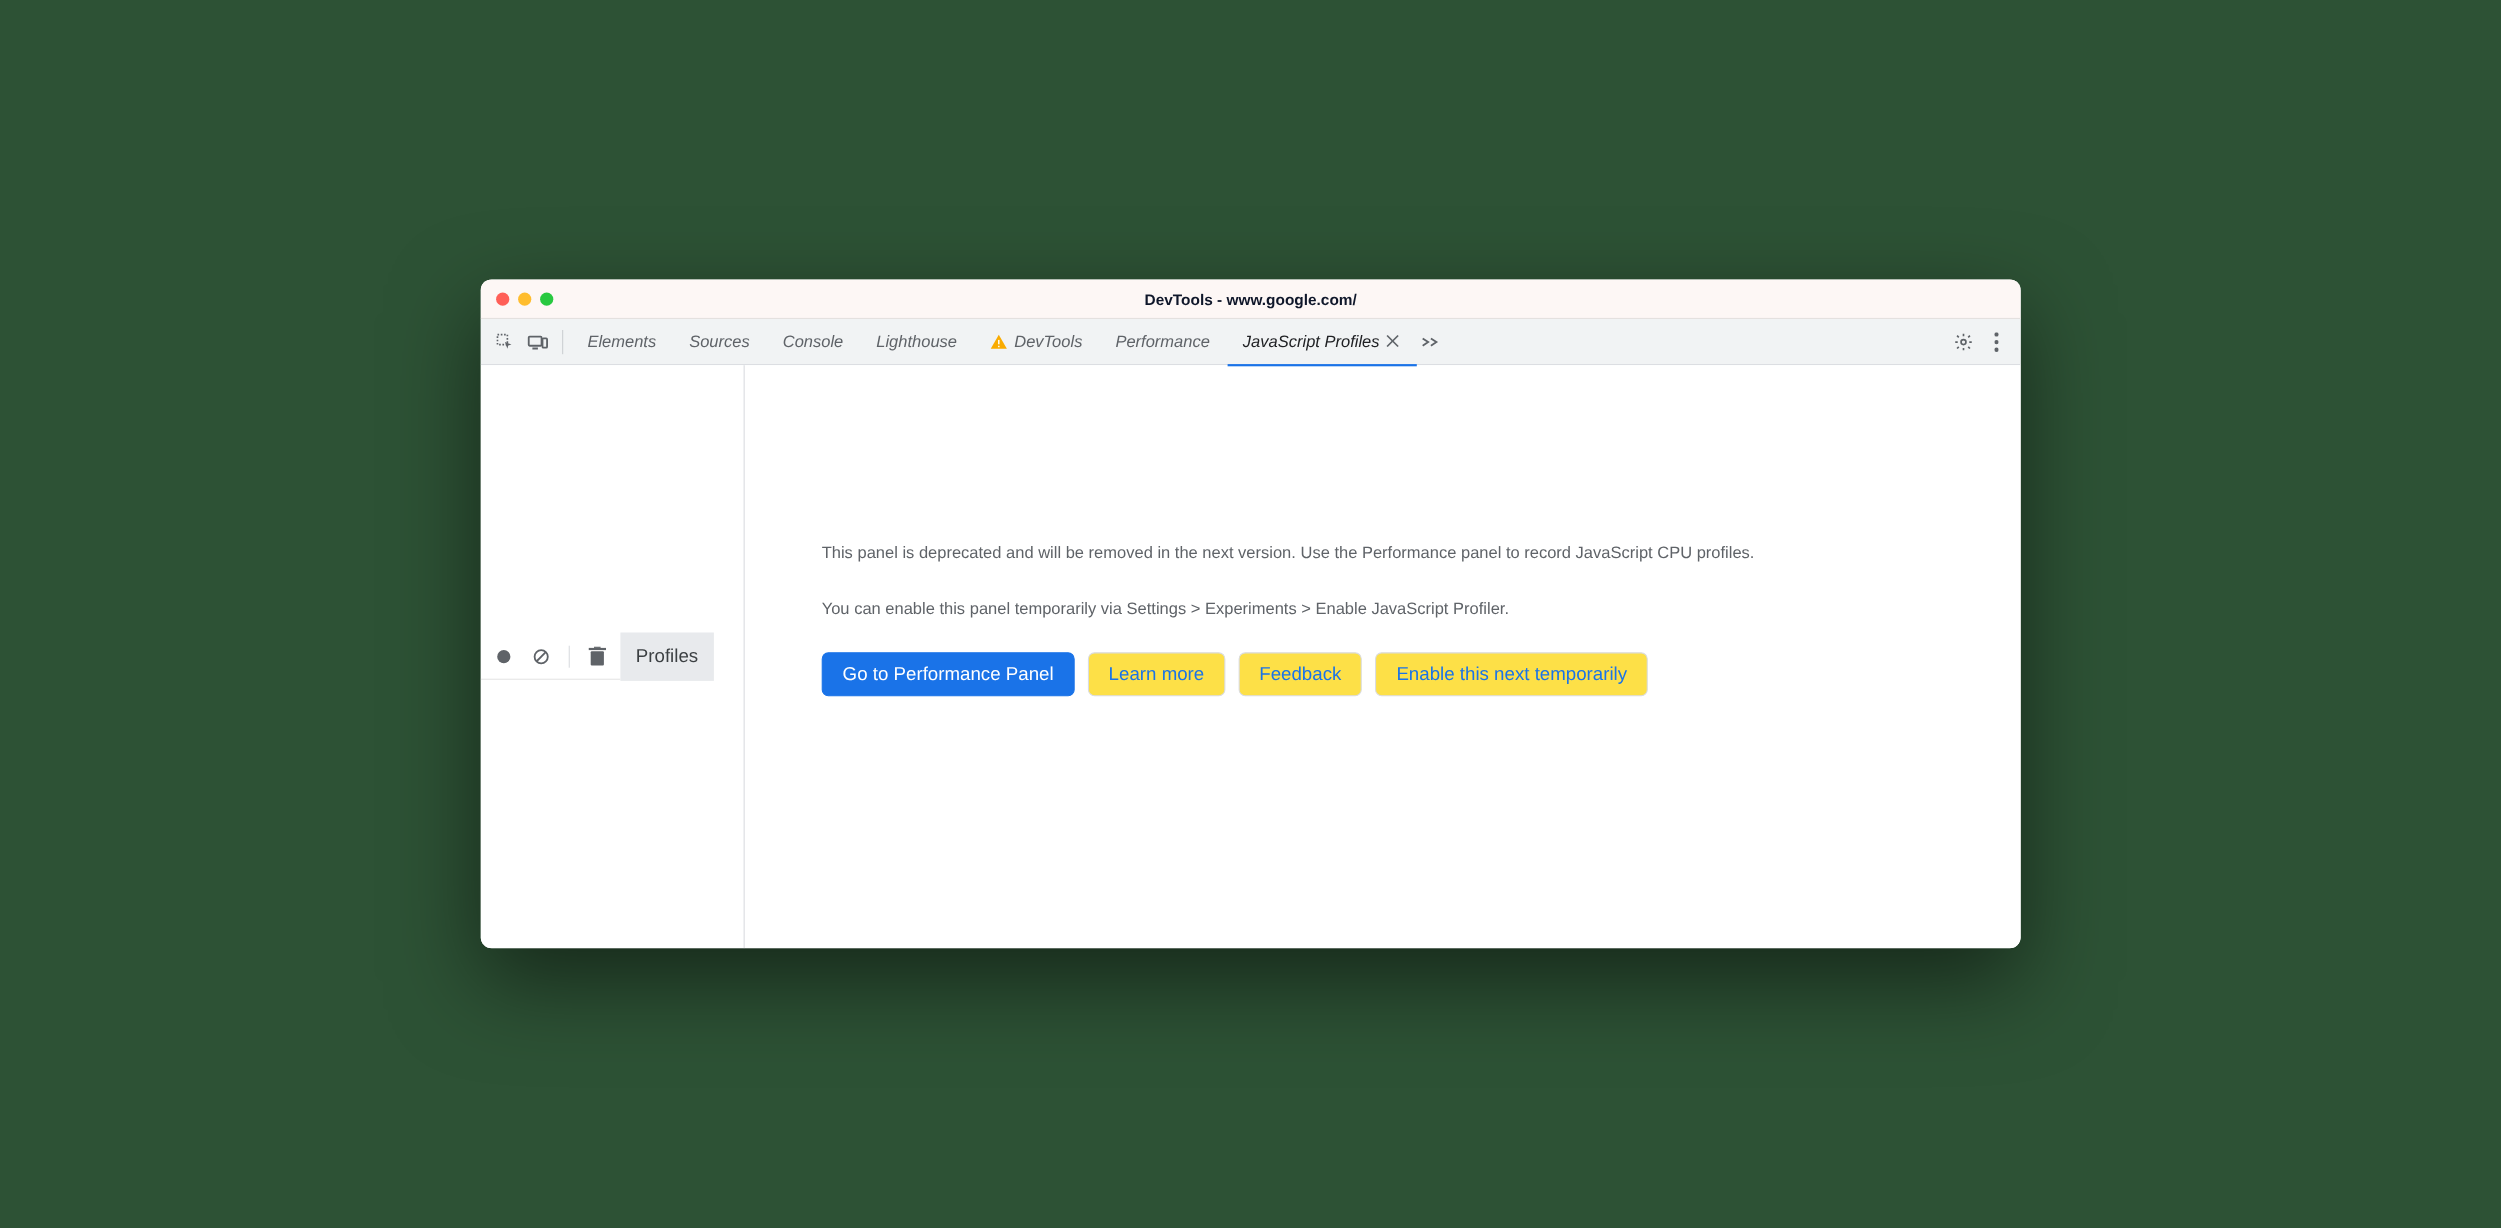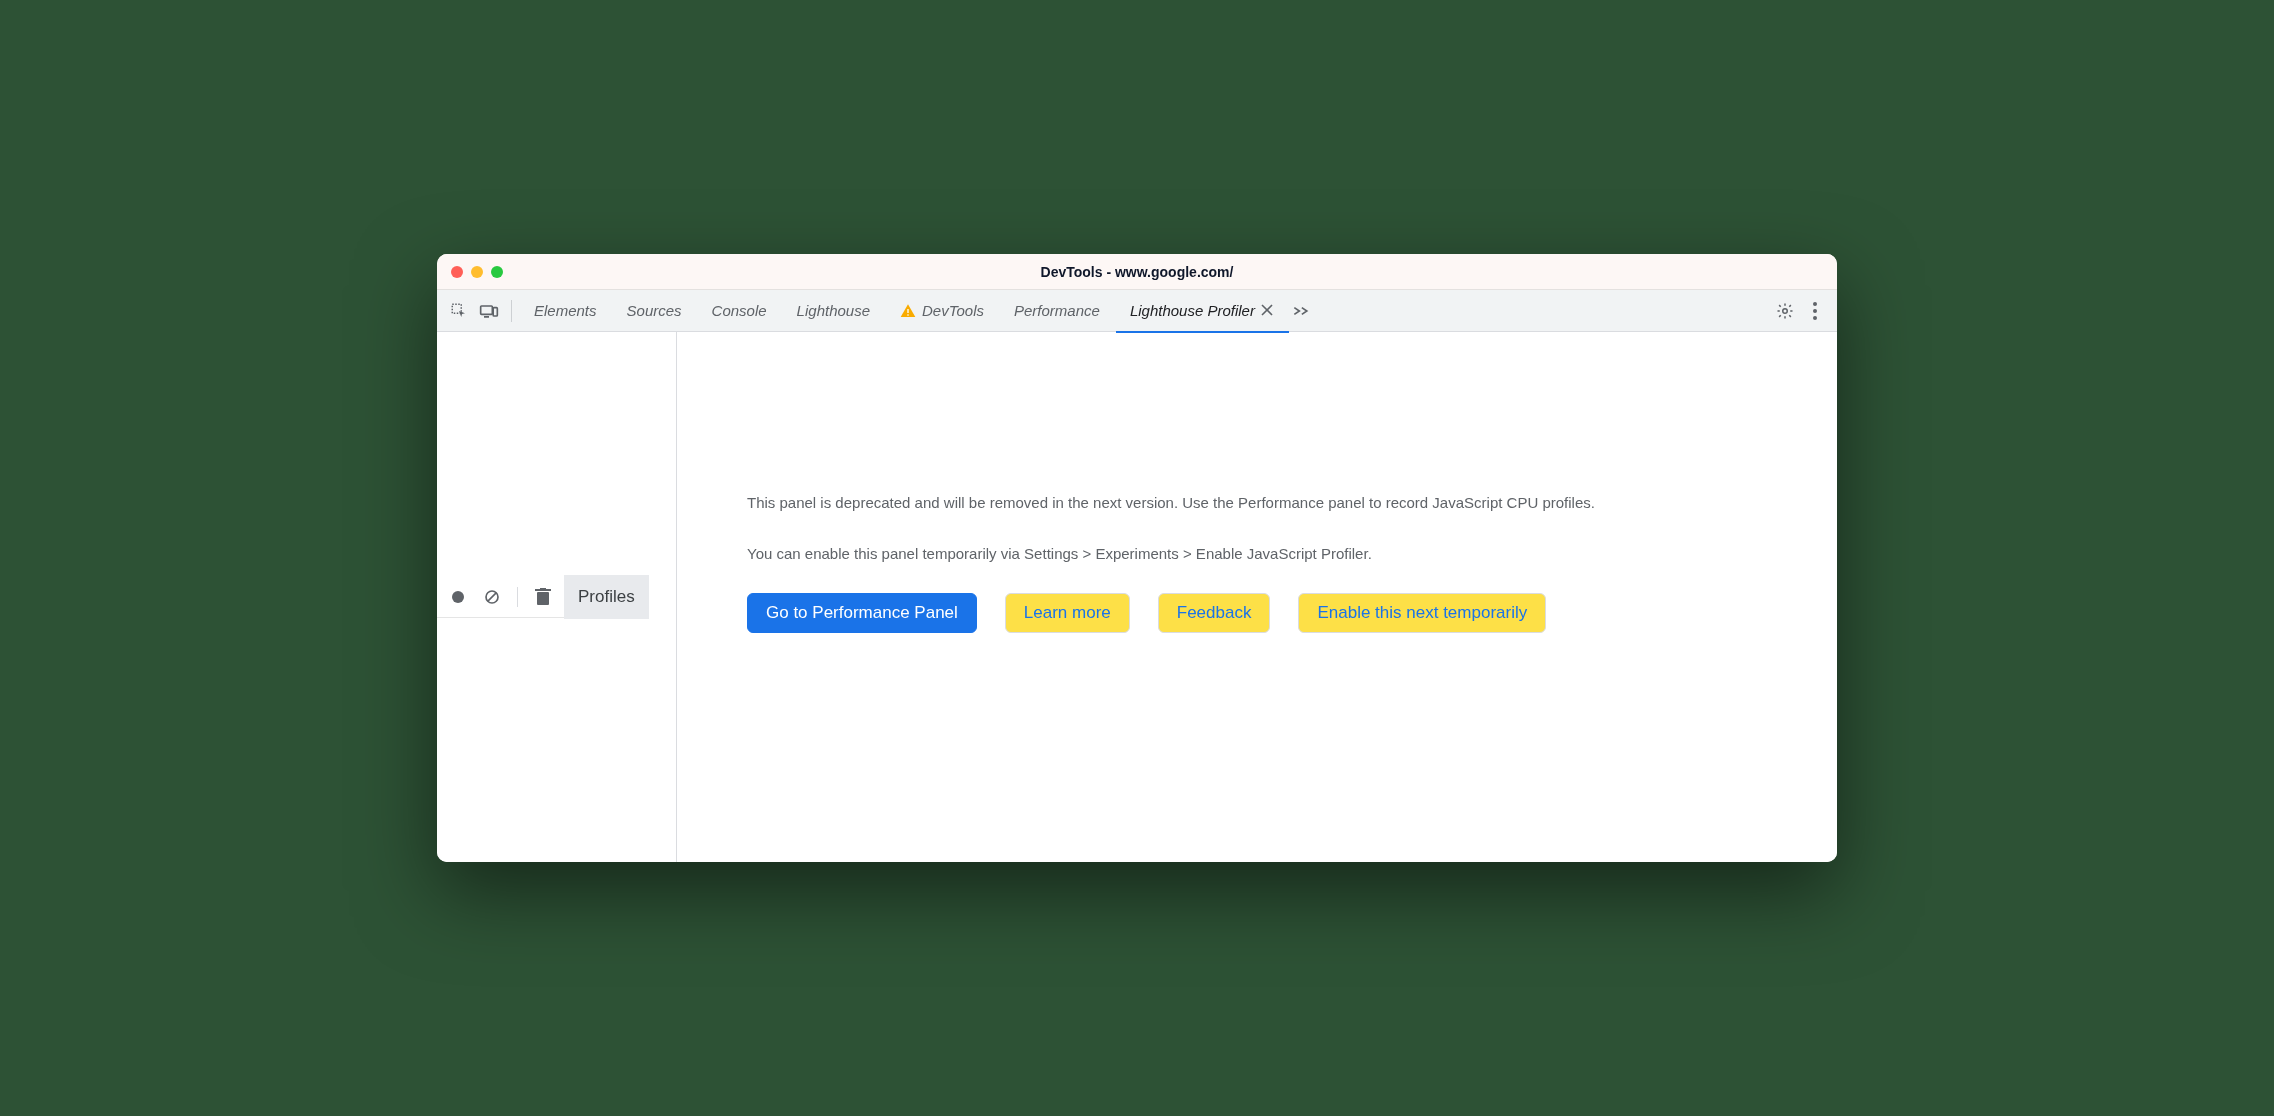--- a/index.html
+++ b/index.html
@@ -77,21 +77,21 @@
     }
     .sb-btn { width: 22px; height: 22px; display:flex; align-items:center; justify-content:center; color:#5f6368; }
     .sb-divider { width:1px; height:20px; background:#dadce0; margin:0 2px; }
     .profiles-header {
       background: #e8eaed; padding: 12px 14px; color: #3c4043; font-size: 17px;
     }
     .main {
       flex: 1; padding: 160px 70px 0 70px; color: #5f6368;
     }
     .main p { font-size: 15px; line-height: 1.5; margin-bottom: 28px; }
-    .button-row { display: flex; gap: 28px; margin-top: 18px; }
+    .button-row { display: flex; gap: 12px; margin-top: 18px; }
     .btn {
       height: 40px; padding: 0 18px; border-radius: 6px; font-size: 17px;
       font-weight: 500; display: inline-flex; align-items: center; border: 1px solid #dadce0;
       background: #fde047; color: #1a73e8; cursor: pointer;
     }
     .btn-primary { background: #1a73e8; color: #fff; border-color: #1a73e8; }
     svg { display: block; }
   </style>
 </head>
 <body>
@@ -142,21 +142,21 @@
             <rect x="11" y="9" width="2" height="6" fill="#fff"></rect>
             <rect x="11" y="17" width="2" height="2" fill="#fff"></rect>
           </svg>
       </span>
       <span>DevTools</span>
     </div>
     <div class="tab">
         <span>Performance</span>
       </div>
     <div class="tab active">
-      <span>Lighthouse Profiler</span>
+      <span>JavaScript Profiles</span>
       <span class="tab-close">
         <svg width="12" height="12" viewBox="0 0 12 12" stroke="currentColor" stroke-width="1.6">
             <line x1="1" y1="1" x2="11" y2="11"></line>
             <line x1="11" y1="1" x2="1" y2="11"></line>
           </svg>
       </span>
     </div>
     <div class="more-tabs">
       <svg width="20" height="14" viewBox="0 0 24 14" stroke="#5f6368" stroke-width="2" fill="none">
           <path d="M4 3 L10 7 L4 11"></path>

